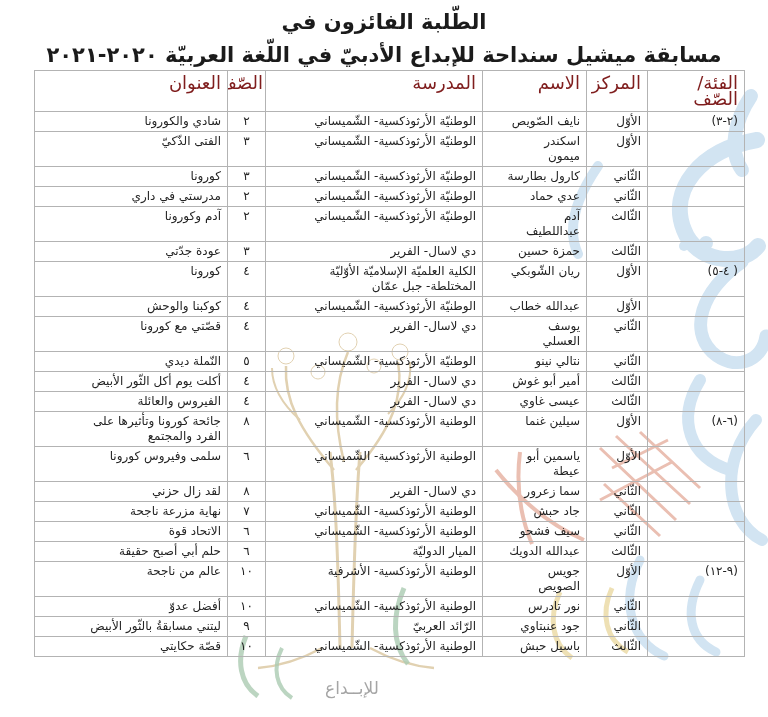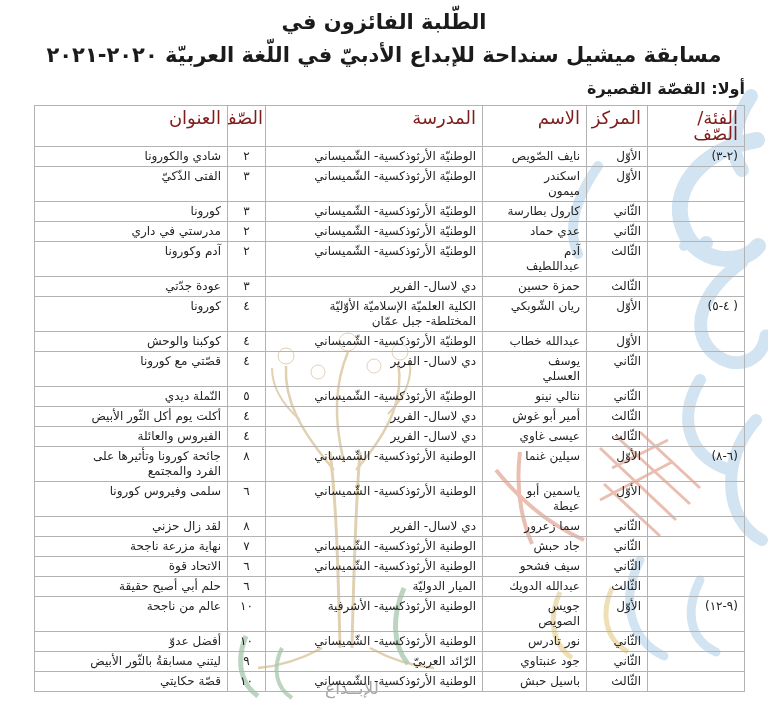--- a/index.html
+++ b/index.html
@@ -88,21 +88,20 @@
       <path stroke-width="5" d="M560 592 C 548 618 552 644 572 658"></path>
       <path stroke-width="5" d="M612 588 C 600 614 606 640 628 652"></path>
     </g>
     <text x="352" y="694" font-size="17" fill="#8f8f8f" text-anchor="middle" opacity="0.8">للإبــداع</text>
   </svg>
 
   <div class="content">
     <header>
       <h1 class="title title-1">الطّلبة الفائزون في</h1>
       <h1 class="title title-2">مسابقة ميشيل سنداحة للإبداع الأدبيّ في اللّغة  العربيّة ٢٠٢٠-٢٠٢١</h1>
-      <div class="section-label">أولا: القصّة القصيرة</div>
     </header>
 
     <table class="results">
       <colgroup>
         <col style="width:97px">
         <col style="width:61px">
         <col style="width:104px">
         <col style="width:217px">
         <col style="width:38px">
         <col style="width:193px">

